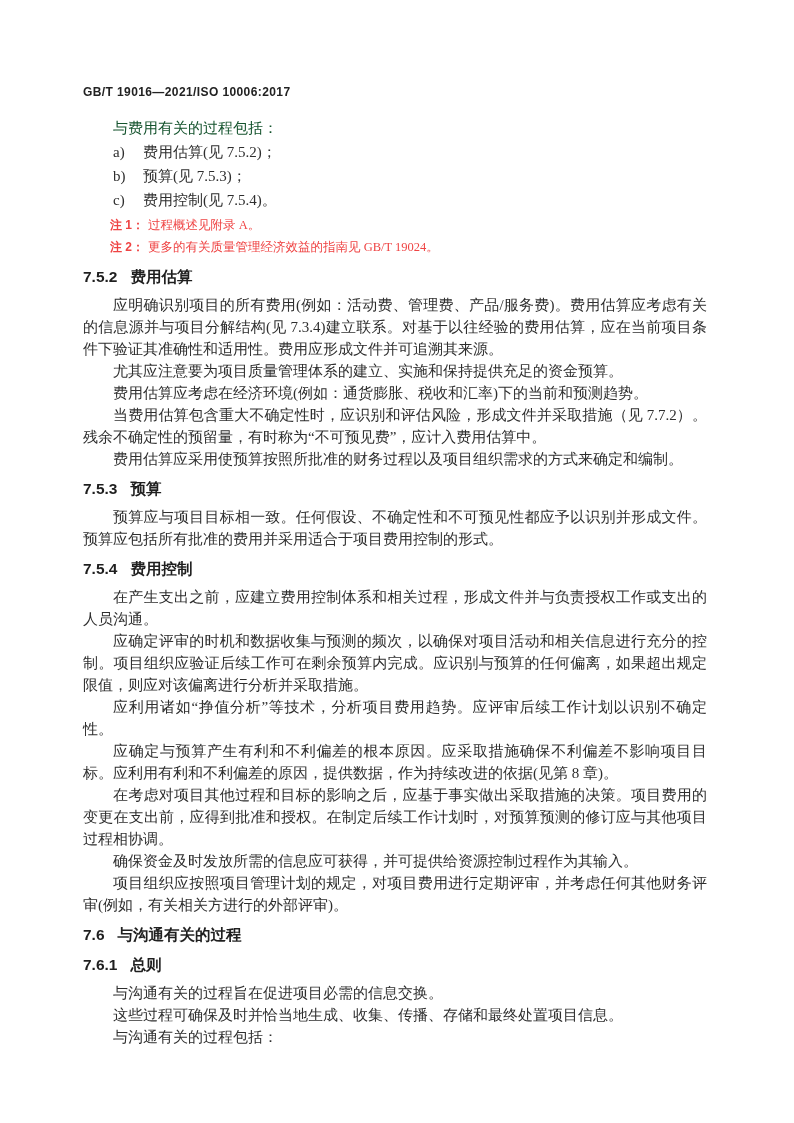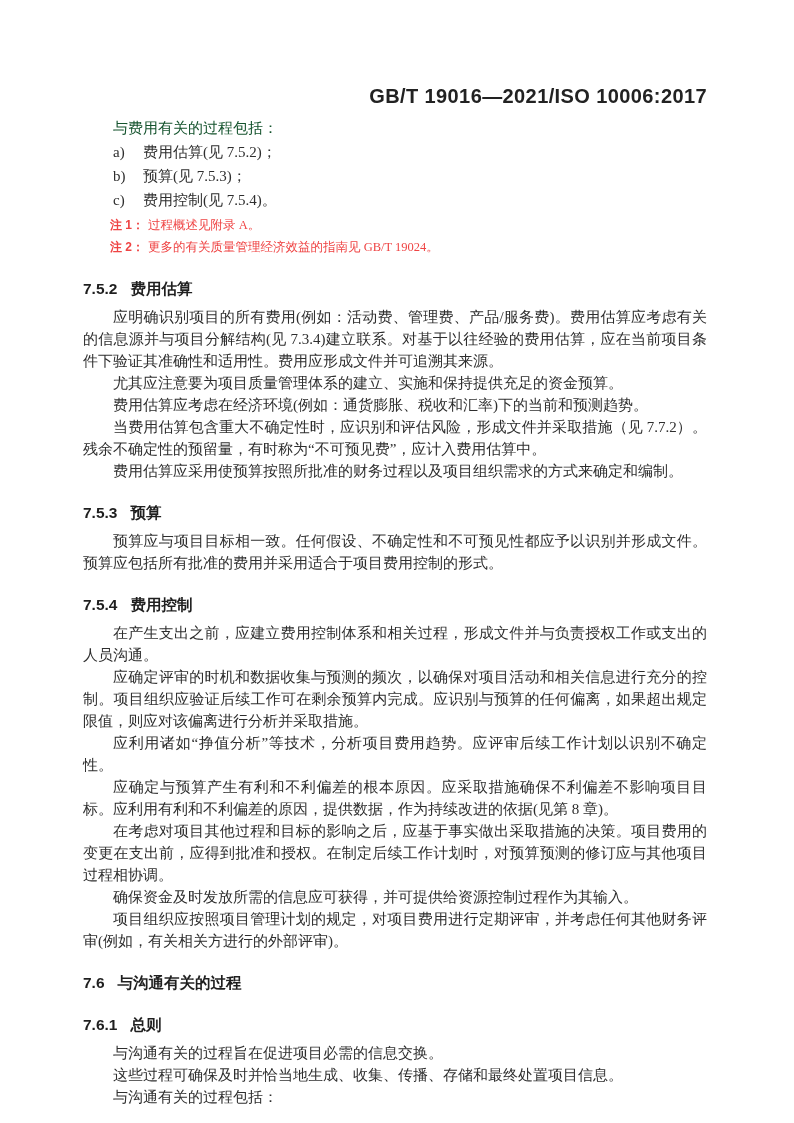--- a/index.html
+++ b/index.html
@@ -15,24 +15,24 @@
   .page {
     position: absolute;
     inset: 0;
     background: #ffffff;
   }
   .running-head {
     position: absolute;
     top: 85px;
     left: 83px;
     width: 624px;
-    text-align: right;
+    text-align: left;
     font-family: "Liberation Sans", "DejaVu Sans", sans-serif;
     font-weight: bold;
-    font-size: 20px;
+    font-size: 12px;
     letter-spacing: 0.4px;
     color: #222;
   }
   .content {
     position: absolute;
     top: 116px;
     left: 83px;
     width: 624px;
   }
   .lead {
@@ -67,21 +67,21 @@
     font-size: 12px;
     margin-right: 4px;
   }
   .heading {
     display: flex;
     font-family: "Liberation Sans", "DejaVu Sans", sans-serif;
     font-weight: bold;
     font-size: 15.5px;
     line-height: 22px;
     color: #1f1f1f;
-    margin: 20px 0 6px 0;
+    margin: 8px 0 6px 0;
   }
   .heading .num { flex: none; margin-right: 13px; }
   .para {
     font-size: 15px;
     line-height: 22px;
     text-indent: 2em;
     text-align: justify;
     color: #2e2e2e;
   }
   .page-number {

